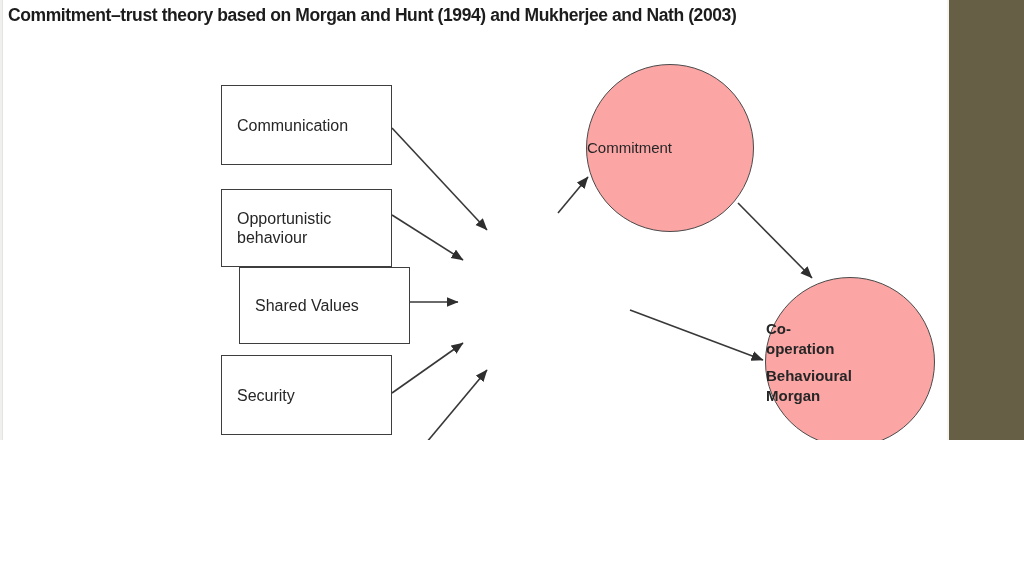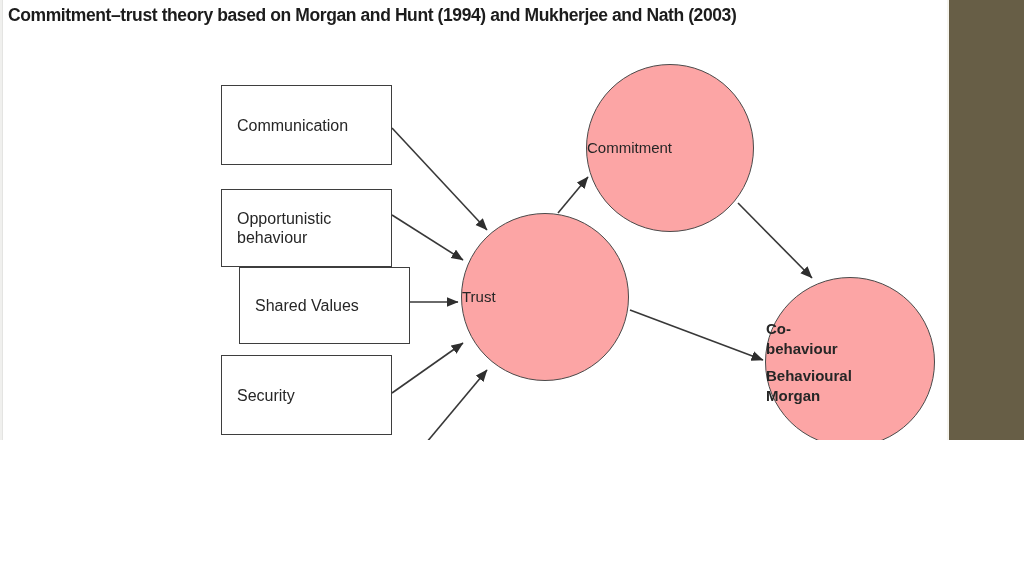--- a/index.html
+++ b/index.html
@@ -133,29 +133,26 @@
   <div class="box b3">
     <span>Shared Values</span>
   </div>
   <div class="box b4">
     <span>Security</span>
   </div>
   <div class="box b5">
     <span>Privacy</span>
   </div>
 
-  <div class="circle c-trust">
-    <span>Trust</span>
-  </div>
   <div class="circle c-commitment">
     <span>Commitment</span>
   </div>
   <div class="circle c-coop">
     <span class="cl">Co-</span>
-    <span class="cl">behaviour</span>
+    <span class="cl">operation</span>
     <span class="cl gap">Behavioural</span>
     <span class="cl">Morgan</span>
   </div>
 
   <div class="bottom-band"></div>
 
   <div class="sidebar">
     <div class="sb-top" style="background: rgb(103, 94, 70);"></div>
     <div class="sb-accent" style="background: rgb(169, 161, 117);"></div>
     <div class="sb-bottom" style="background: rgb(103, 94, 70);"></div>

